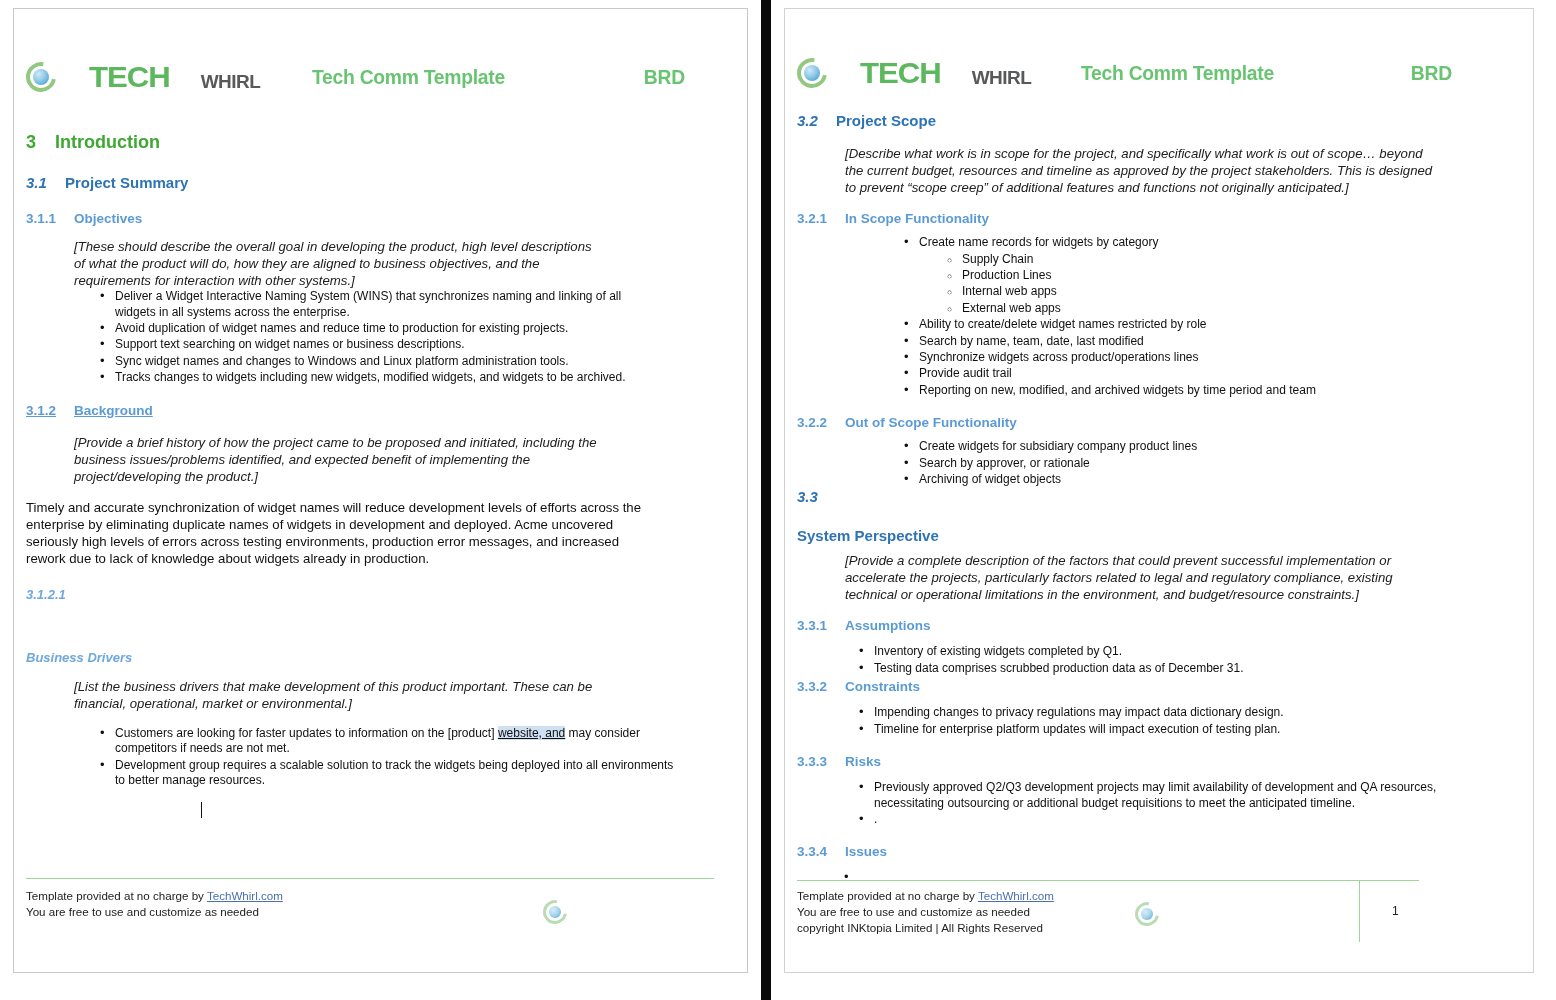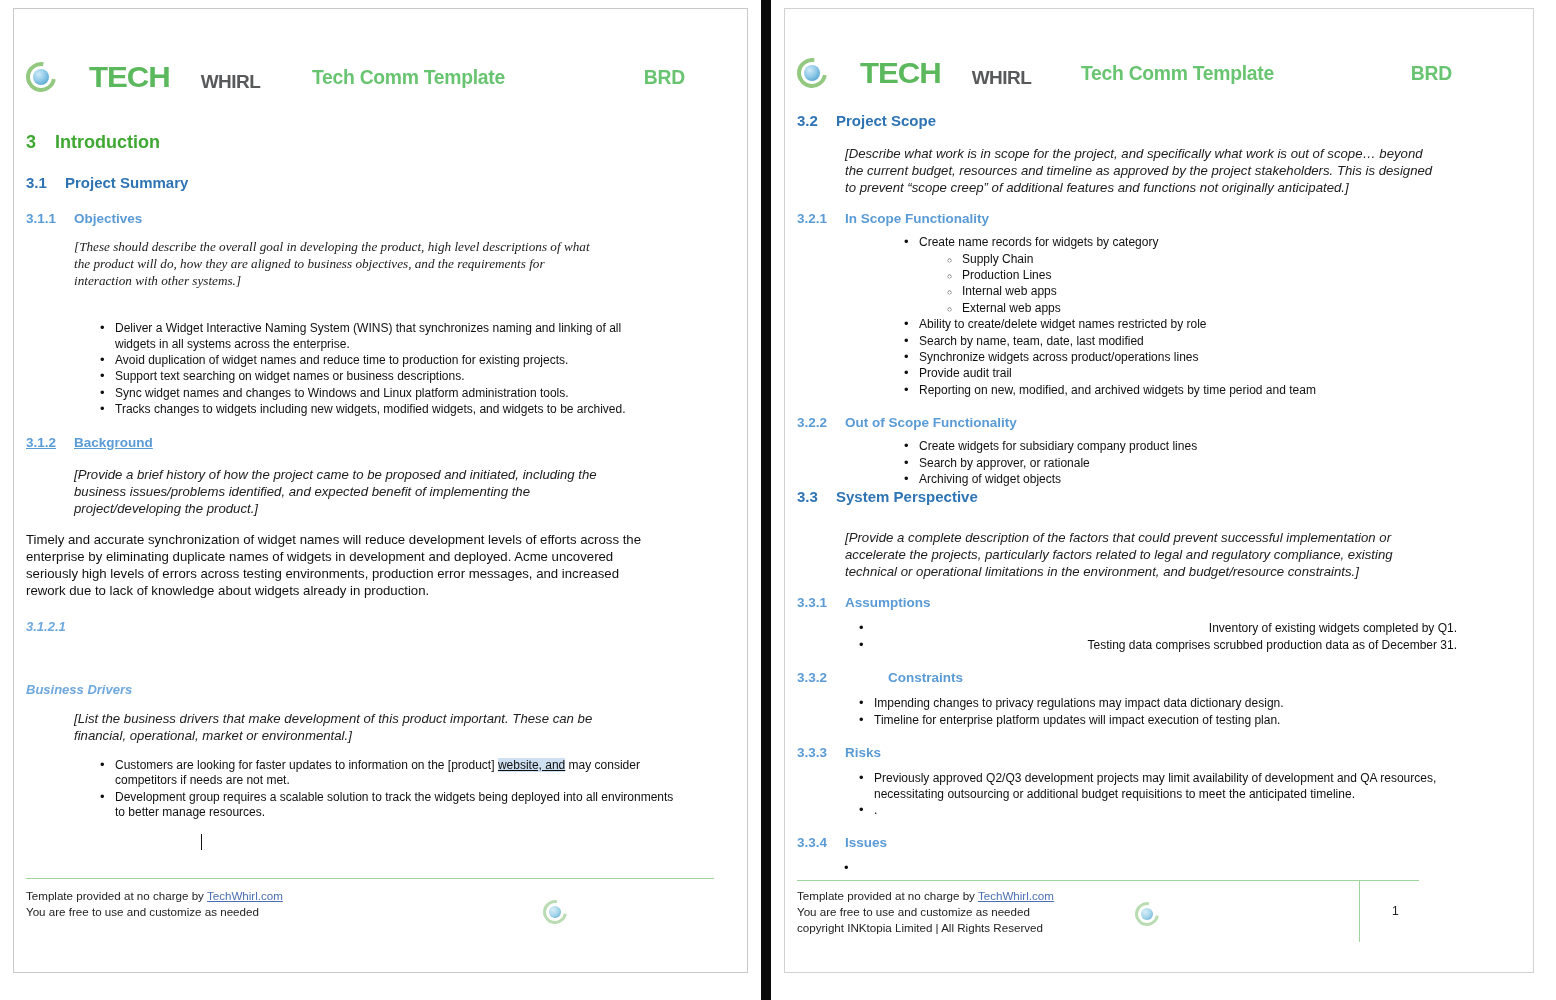--- a/index.html
+++ b/index.html
@@ -156,21 +156,21 @@
     font-weight: bold;
     display: flex;
   }
   .h1 .num { width: 29px; flex: 0 0 29px; }
   .h2 {
     color: #2e74b5;
     font-size: 15px;
     font-weight: bold;
     display: flex;
   }
-  .h2 .num { width: 39px; flex: 0 0 39px; }
+  .h2 .num { width: 39px; flex: 0 0 39px; font-style: italic; }
   .h3 {
     color: #5b9bd5;
     font-size: 13.5px;
     font-weight: bold;
     display: flex;
   }
   .h3 .num { width: 48px; flex: 0 0 48px; }
   .h4 {
     color: #6fa8dc;
     font-size: 13px;
@@ -300,21 +300,21 @@
         <div class="h2" style="margin-bottom:20px;">
           <span class="num">3.1</span>
           <span>Project Summary</span>
         </div>
 
         <div class="h3" style="margin-bottom:12px;">
           <span class="num">3.1.1</span>
           <span>Objectives</span>
         </div>
 
-        <div class="instr" style="margin-left:48px; width:520px; margin-bottom:32px;font-family:Liberation Serif, serif;">[These should describe the overall goal in developing the product, high level descriptions of what the product will do, how they are aligned to business objectives, and the requirements for interaction with other systems.]</div>
+        <div class="instr" style="margin-left:48px; width:520px; margin-bottom:0;">[These should describe the overall goal in developing the product, high level descriptions of what the product will do, how they are aligned to business objectives, and the requirements for interaction with other systems.]</div>
 
         <ul class="b" style="margin-left:72px; width:560px; margin-bottom:17px;">
           <li>Deliver a Widget Interactive Naming System (WINS) that synchronizes naming and linking of all widgets in all systems across the enterprise.</li>
           <li>Avoid duplication of widget names and reduce time to production for existing projects.</li>
           <li>Support text searching on widget names or business descriptions.</li>
           <li>Sync widget names and changes to Windows and Linux platform administration tools.</li>
           <li>Tracks changes to widgets including new widgets, modified widgets, and widgets to be archived.</li>
         </ul>
 
         <div class="h3" style="margin-bottom:16px;text-decoration:underline;">
@@ -419,38 +419,38 @@
           <span class="num">3.2.2</span>
           <span>Out of Scope Functionality</span>
         </div>
 
         <ul class="b" style="margin-left:105px; width:600px; ">
           <li>Create widgets for subsidiary company product lines</li>
           <li>Search by approver, or rationale</li>
           <li>Archiving of widget objects</li>
         </ul>
 
-        <div class="h2" style="margin-bottom:24px;">
+        <div class="h2" style="margin-bottom:8px;flex-direction:column;">
           <span class="num">3.3</span>
           <span>System Perspective</span>
         </div>
 
         <div class="instr" style="margin-left:48px; width:575px; margin-bottom:15px;">[Provide a complete description of the factors that could prevent successful implementation or accelerate the projects, particularly factors related to legal and regulatory compliance, existing technical or operational limitations in the environment, and budget/resource constraints.]</div>
 
         <div class="h3" style="margin-bottom:11px;">
           <span class="num">3.3.1</span>
           <span>Assumptions</span>
         </div>
 
-        <ul class="b" style="margin-left:60px; width:600px; margin-bottom:17px;text-align:right;">
+        <ul class="b" style="margin-left:60px; width:600px; margin-bottom:3px;">
           <li>Inventory of existing widgets completed by Q1.</li>
           <li>Testing data comprises scrubbed production data as of December 31.</li>
         </ul>
 
-        <div class="h3" style="margin-bottom:11px;gap:43px;">
+        <div class="h3" style="margin-bottom:11px;">
           <span class="num">3.3.2</span>
           <span>Constraints</span>
         </div>
 
         <ul class="b" style="margin-left:60px; width:600px; margin-bottom:17px;">
           <li>Impending changes to privacy regulations may impact data dictionary design.</li>
           <li>Timeline for enterprise platform updates will impact execution of testing plan.</li>
         </ul>
 
         <div class="h3" style="margin-bottom:11px;">

